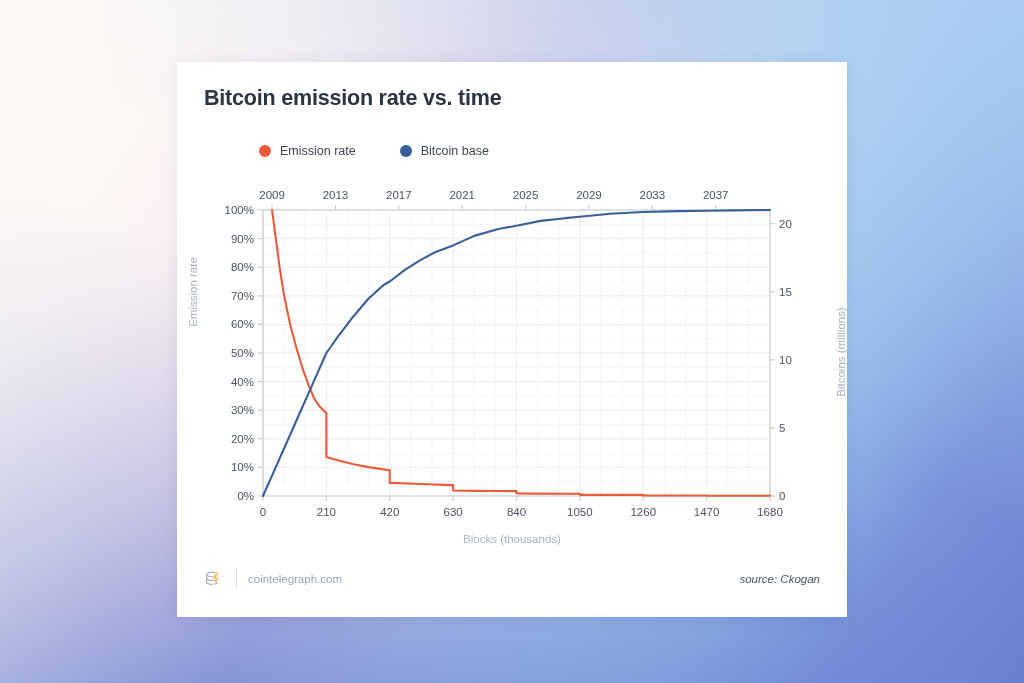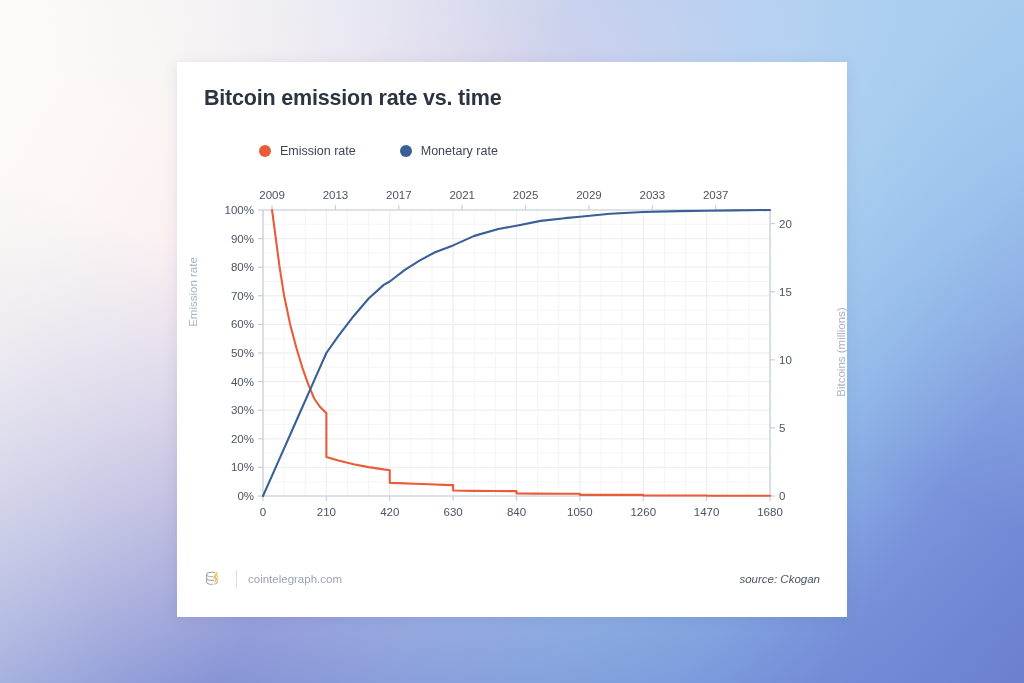--- a/index.html
+++ b/index.html
@@ -174,21 +174,21 @@
 
   <div class="chart-title">Bitcoin emission rate vs. time</div>
 
   <div class="legend">
     <div class="legend-item">
       <span class="legend-dot" id="legend-dot-0" style="background: rgb(234, 91, 58);"></span>
       <span class="legend-label">Emission rate</span>
     </div>
     <div class="legend-item">
       <span class="legend-dot" id="legend-dot-1" style="background: rgb(58, 95, 150);"></span>
-      <span class="legend-label">Monetary rate</span>
+      <span class="legend-label">Bitcoin base</span>
     </div>
   </div>
 
   <div class="plot-wrap">
     <svg class="plot-svg" id="plot" width="670" height="555">
         <line x1="86" y1="148" x2="86" y2="434" stroke="#f4f5f7" stroke-width="1"></line>
         <line x1="107.125" y1="148" x2="107.125" y2="434" stroke="#f4f5f7" stroke-width="1"></line>
         <line x1="128.25" y1="148" x2="128.25" y2="434" stroke="#f4f5f7" stroke-width="1"></line>
         <line x1="149.375" y1="148" x2="149.375" y2="434" stroke="#f4f5f7" stroke-width="1"></line>
         <line x1="170.5" y1="148" x2="170.5" y2="434" stroke="#f4f5f7" stroke-width="1"></line>
@@ -322,20 +322,21 @@
         <line x1="475.30357142857144" y1="143" x2="475.30357142857144" y2="148" stroke="#c9cfd6" stroke-width="1.2"></line>
         <text x="475.30357142857144" y="137" text-anchor="middle" font-family="&quot;Liberation Sans&quot;, sans-serif" font-size="11.5" fill="#4a5462">2033</text>
         <line x1="538.6785714285714" y1="143" x2="538.6785714285714" y2="148" stroke="#c9cfd6" stroke-width="1.2"></line>
         <text x="538.6785714285714" y="137" text-anchor="middle" font-family="&quot;Liberation Sans&quot;, sans-serif" font-size="11.5" fill="#4a5462">2037</text>
         <path d="M95.05 148.00 L98.07 170.88 L102.60 205.20 L107.13 233.80 L113.16 262.40 L119.20 285.28 L125.23 305.30 L131.27 322.46 L137.30 336.76 L143.34 345.34 L147.87 349.63 L149.38 351.06 L149.38 395.10 L161.45 398.54 L176.54 402.25 L191.63 405.11 L206.71 407.40 L211.24 407.97 L212.75 408.26 L212.75 420.84 L221.80 421.13 L236.89 421.70 L251.98 422.27 L267.07 422.85 L274.62 423.13 L276.13 423.13 L276.13 428.57 L297.25 428.85 L315.36 429.00 L336.48 429.14 L339.50 429.14 L339.50 431.57 L357.61 431.63 L387.79 431.71 L401.37 431.74 L402.88 431.74 L402.88 432.86 L433.05 432.88 L464.74 432.91 L466.25 432.91 L466.25 433.46 L508.50 433.49 L528.12 433.49 L529.63 433.49 L529.63 433.74 L568.86 433.74 L591.49 433.77 L593.00 433.77" fill="none" stroke="#ea5b3a" stroke-width="2.1" stroke-linejoin="round" stroke-linecap="round"></path>
         <path d="M86.00 434.00 L95.05 413.57 L104.11 393.14 L113.16 372.71 L122.21 352.29 L131.27 331.86 L140.32 311.43 L149.38 291.00 L161.45 273.98 L176.54 254.23 L191.63 236.52 L206.71 222.90 L212.75 219.50 L227.84 207.92 L242.93 198.39 L258.02 190.22 L276.13 183.41 L297.25 173.88 L321.39 167.07 L339.50 163.66 L363.64 158.90 L387.79 156.17 L402.88 154.81 L433.05 151.81 L466.25 150.04 L502.46 149.09 L529.63 148.68 L556.79 148.41 L593.00 148.00" fill="none" stroke="#3a5f96" stroke-width="2.1" stroke-linejoin="round" stroke-linecap="round"></path>
       </svg>
 
     <div class="axis-title left">Emission rate</div>
     <div class="axis-title right">Bitcoins (millions)</div>
+    <div class="axis-title bottom">Blocks (thousands)</div>
   </div>
 
   <div class="footer">
     <div class="brand">
       <svg class="brand-logo" viewBox="0 0 24 24">
         <ellipse cx="9" cy="6.2" rx="6" ry="2.6" fill="none" stroke="#9aa4b1" stroke-width="1.2"></ellipse>
         <path d="M3 6.2 v4.2 c0 1.44 2.69 2.6 6 2.6 s6 -1.16 6 -2.6 V6.2" fill="none" stroke="#9aa4b1" stroke-width="1.2"></path>
         <path d="M3 10.6 v4.2 c0 1.44 2.69 2.6 6 2.6 s6 -1.16 6 -2.6 v-4.2" fill="none" stroke="#9aa4b1" stroke-width="1.2"></path>
         <path d="M13.6 3.4 L9.2 11.2 h3.4 L10.4 19 L17.6 9.8 h-3.6 L16.6 3.4 Z" fill="#f2c14a" stroke="#ffffff" stroke-width="0.9" stroke-linejoin="round"></path>
       </svg>

